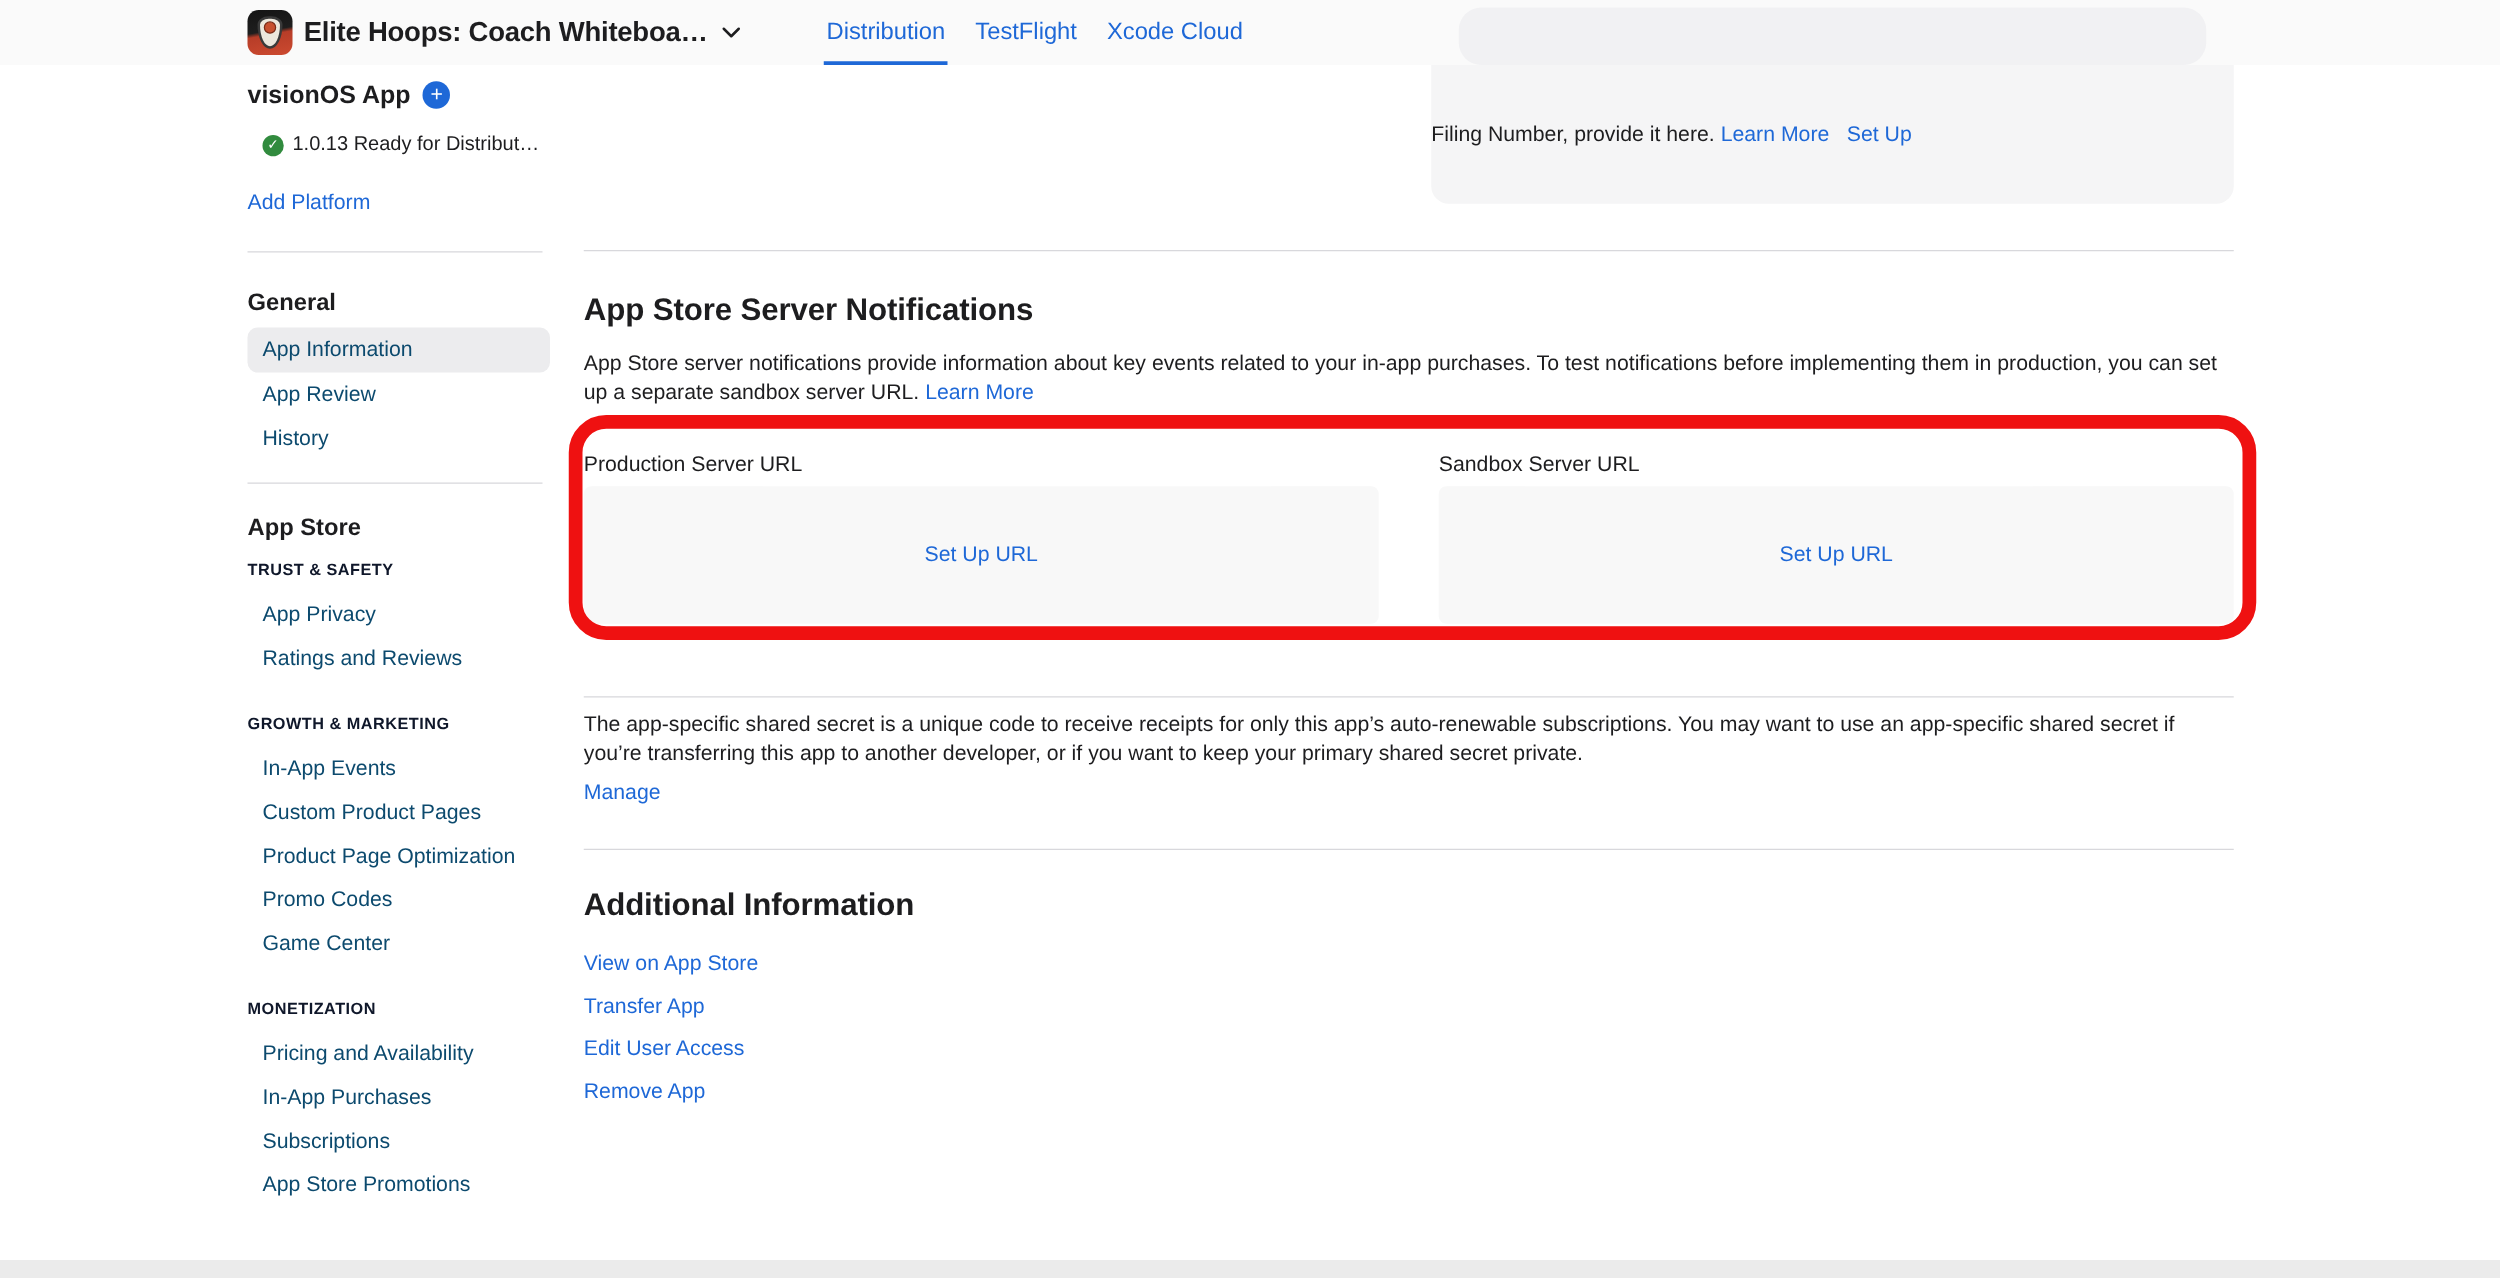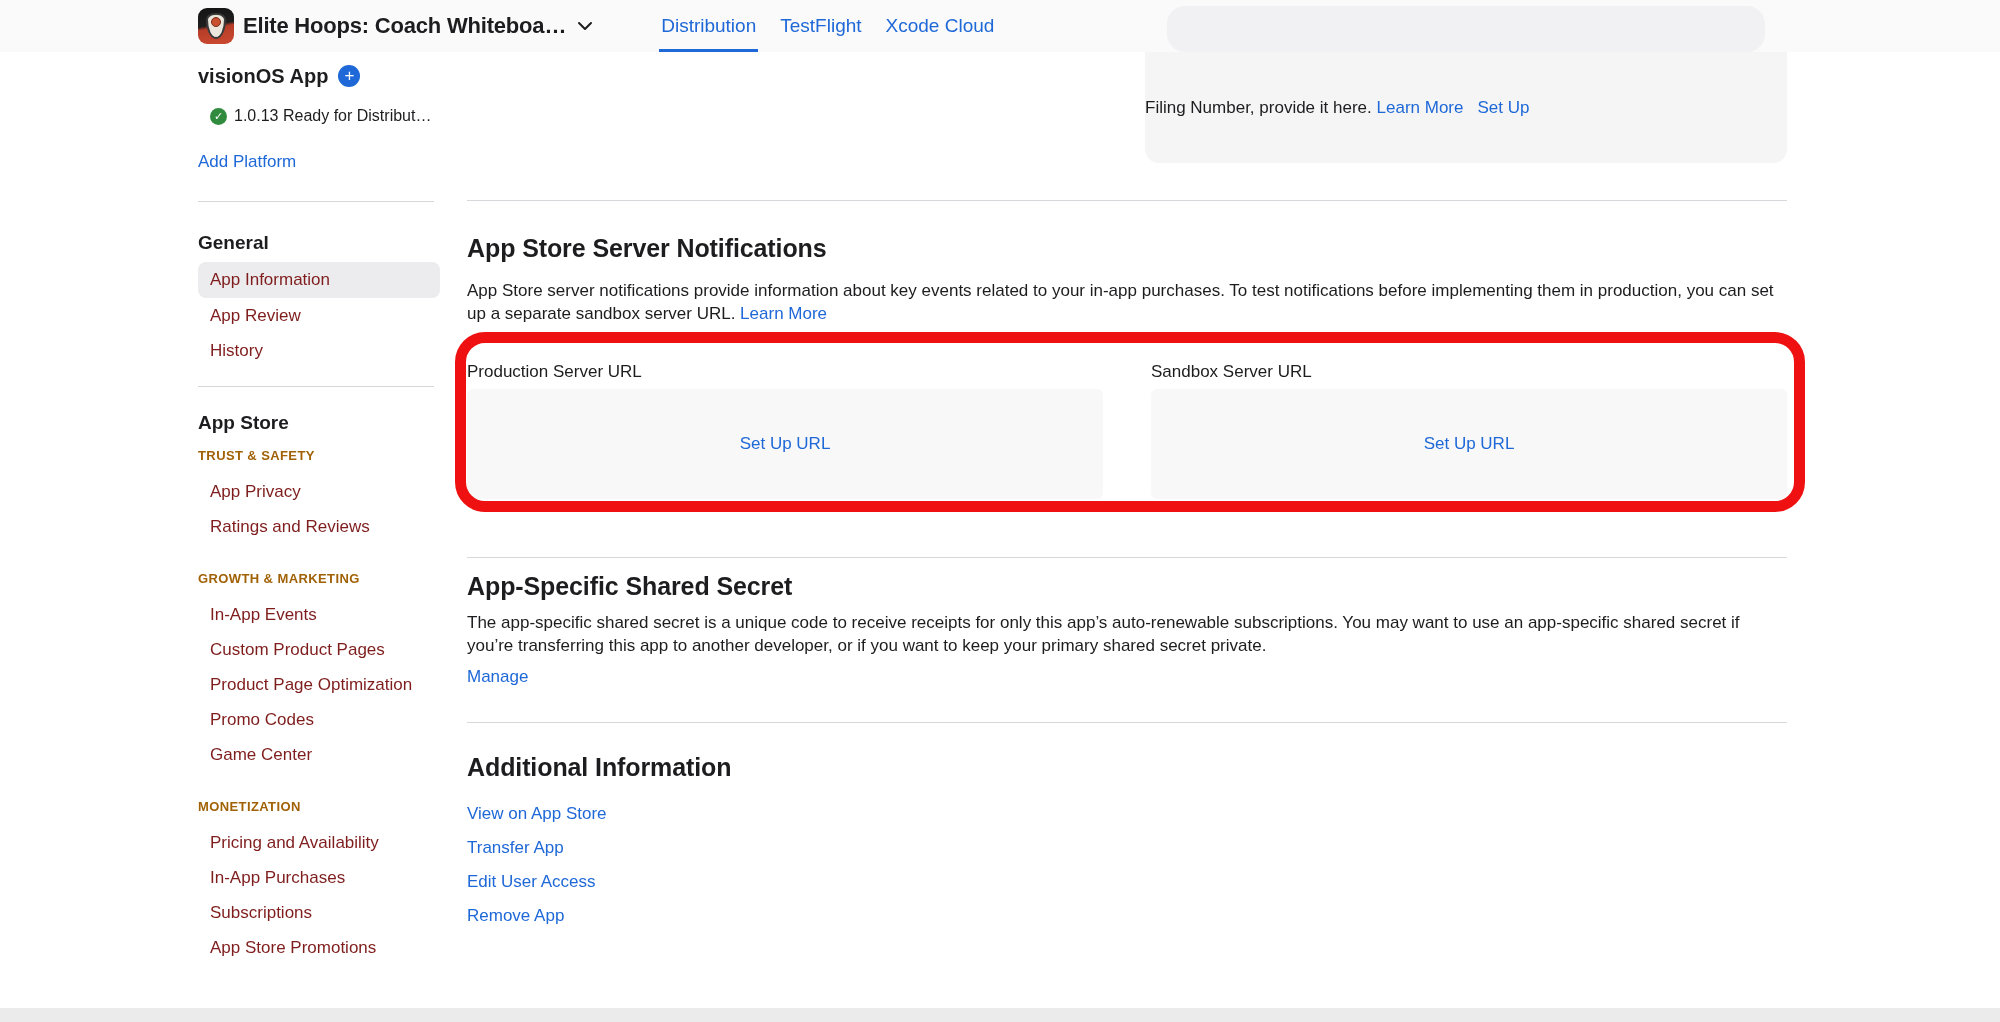--- a/index.html
+++ b/index.html
@@ -40,23 +40,23 @@
   .plus-circle { width:22px; height:22px; border-radius:50%; background:var(--blue); color:#fff; font-size:17px;
                  line-height:21px; text-align:center; font-weight:400; cursor:pointer; }
   .version-row { display:flex; align-items:center; gap:7px; margin-top:18px; margin-left:12px; font-size:16px; height:20px; }
   .check-circle { width:17px; height:17px; border-radius:50%; background:var(--green); color:#fff; font-size:11px;
                   line-height:17px; text-align:center; flex:0 0 auto; }
   .add-platform { display:block; margin-top:26px; font-size:17px; height:20px; }
   .side-divider { height:1px; background:var(--divider); width:236px; margin-top:29px; }
   .side-section-title { font-size:19px; font-weight:700; margin-top:30px; height:22px; }
   .side-menu { margin-top:8px; }
   .side-item { font-size:17px; height:35px; display:flex; align-items:center; padding-left:12px; cursor:pointer;
-               border-radius:8px; color:#7f1d1d; }
+               border-radius:8px; color:#0c4a6e; }
   .side-item.selected { background:#ececee; height:36px; }
-  .side-caps { font-size:13px; font-weight:700; color:#a16207; letter-spacing:0.4px; margin-top:14px; height:16px; }
+  .side-caps { font-size:13px; font-weight:700; color:#0f172a; letter-spacing:0.4px; margin-top:14px; height:16px; }
   .side-caps.gap-lg { margin-top:27px; }
   .side-group-menu { margin-top:10px; }
 
   
   .main { position:absolute; left:467px; top:200px; width:1320px; z-index:2; }
   .divider { height:1px; background:var(--divider); width:1320px; }
   .h1 { font-size:25px; font-weight:700; letter-spacing:-0.1px; }
   .h1.first { margin-top:33px; }
   .para { font-size:17px; line-height:22.5px; margin-top:17px; color:#1d1d1f; }
   .server-cards { display:flex; gap:48px; margin-top:37px; }
@@ -188,21 +188,20 @@
     <div class="server-col">
       <div class="server-label">Sandbox Server URL</div>
       <div class="server-box">
         <a class="link">Set Up URL</a>
       </div>
     </div>
   </div>
 
   <div class="divider d2"></div>
 
-  <div class="h1 second">App-Specific Shared Secret</div>
   <div class="para p2">The app-specific shared secret is a unique code to receive receipts for only this app’s auto-renewable subscriptions. You may want to use an app-specific shared secret if you’re transferring this app to another developer, or if you want to keep your primary shared secret private.</div>
   <a class="link manage-link">Manage</a>
 
   <div class="divider d3"></div>
 
   <div class="h1 third">Additional Information</div>
   <div class="addl-links">
     <a class="link">View on App Store</a>
     <a class="link">Transfer App</a>
     <a class="link">Edit User Access</a>

